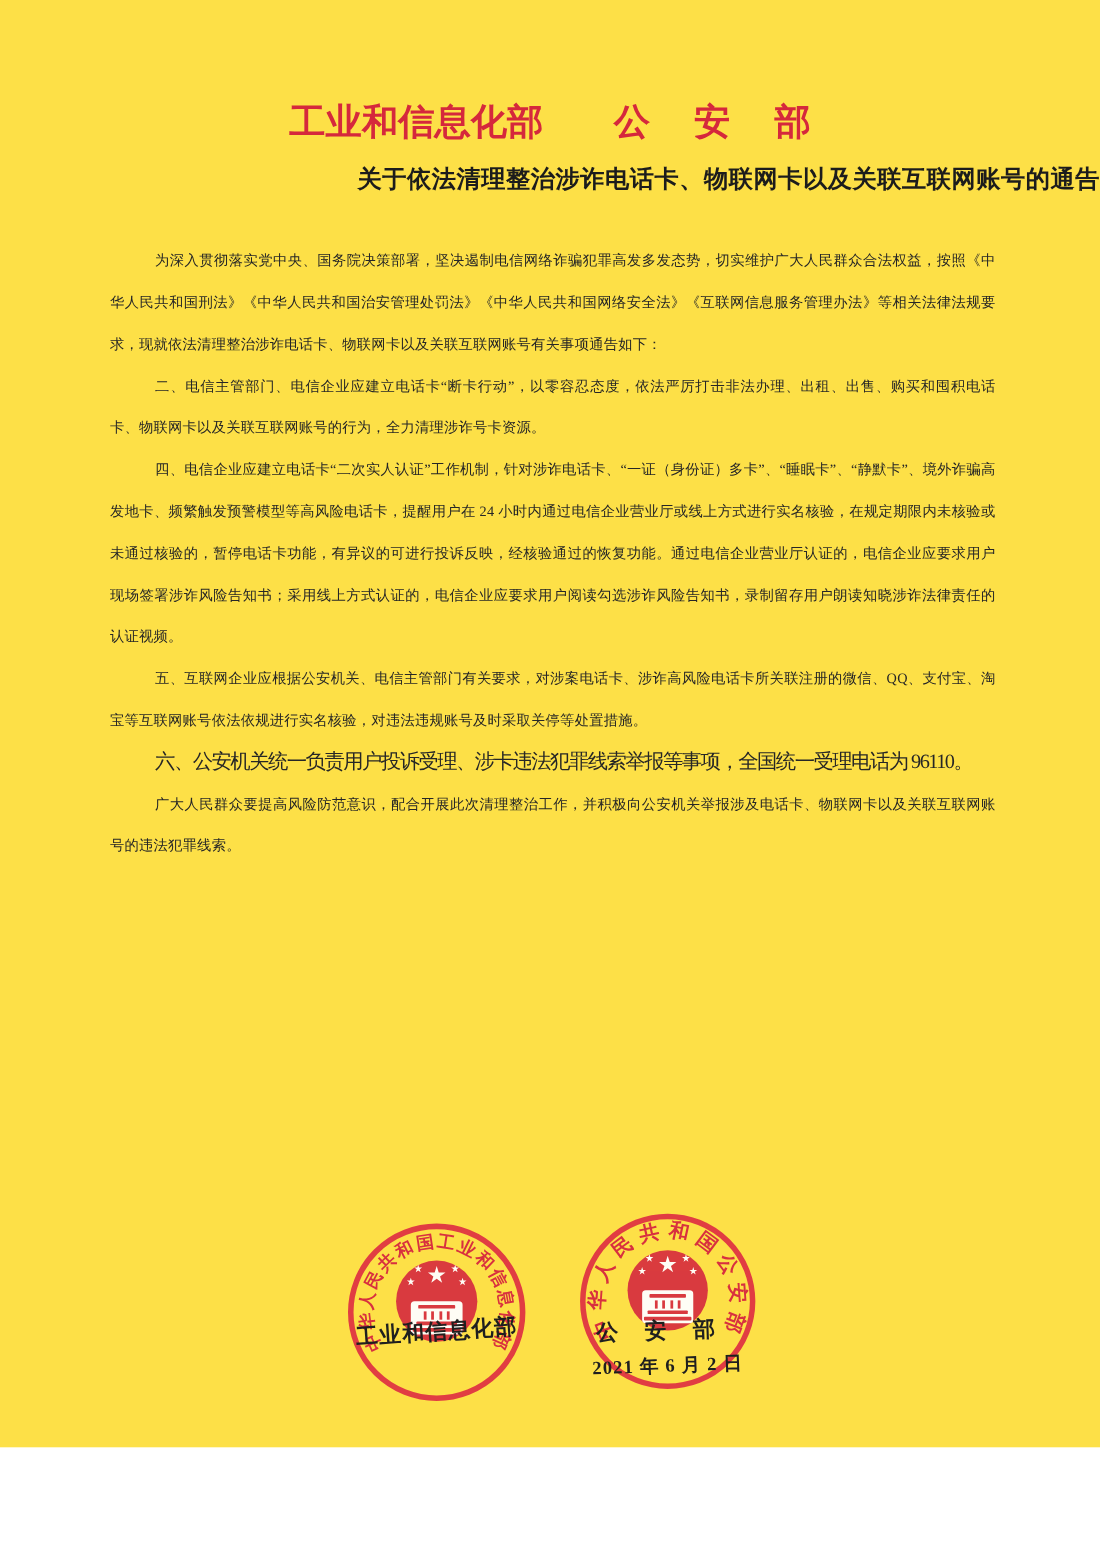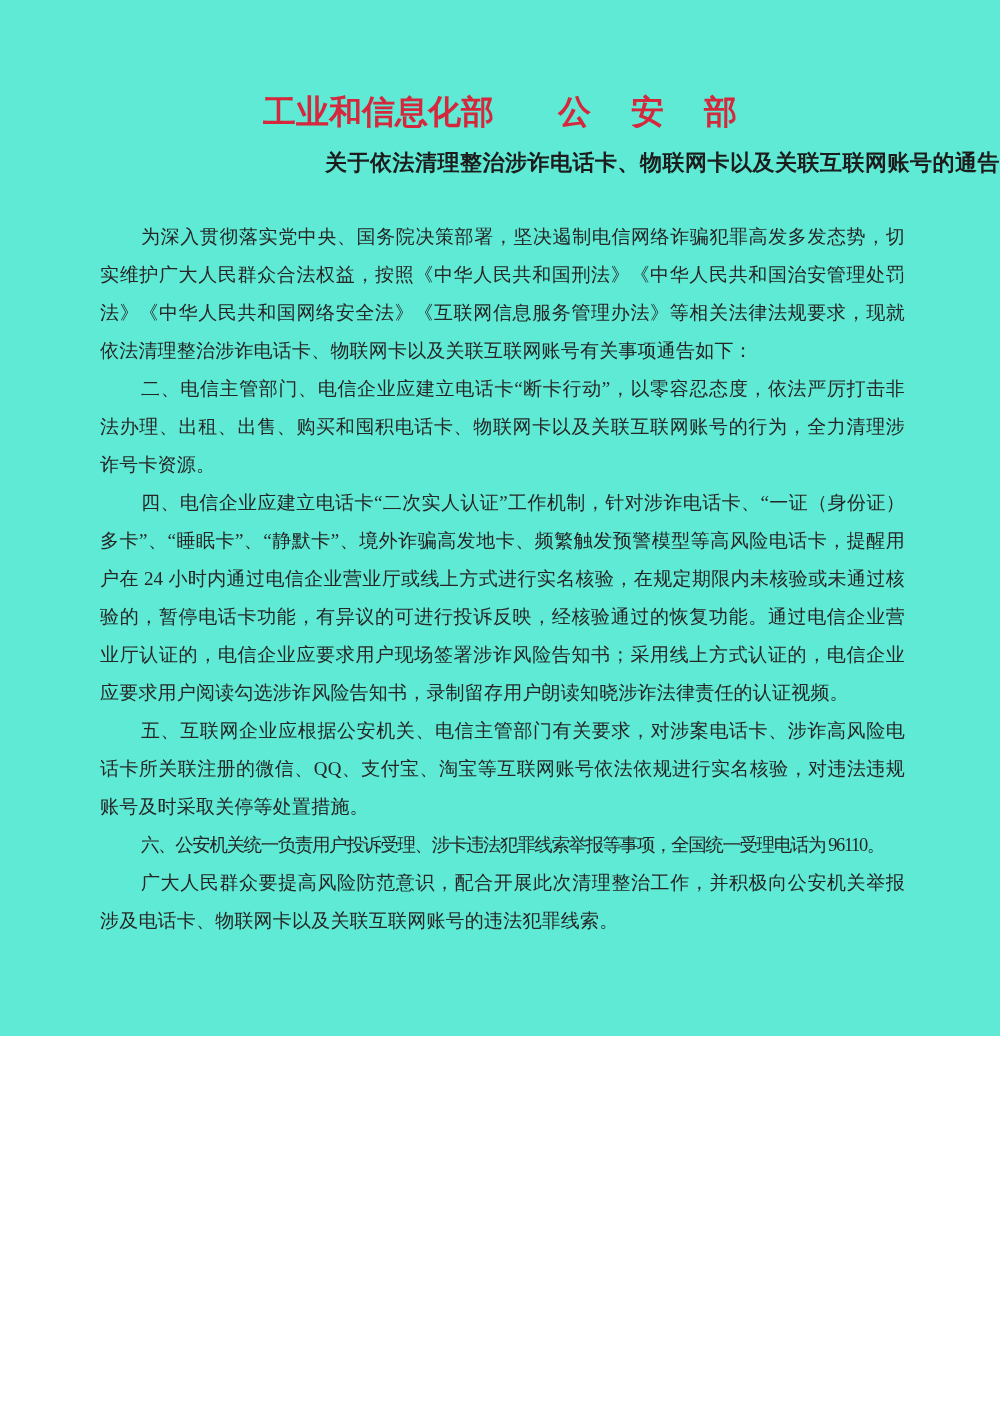--- a/index.html
+++ b/index.html
@@ -1,20 +1,20 @@
 <!DOCTYPE html>
 <html><head>
 <meta charset="utf-8">
 <style>
   html,body{margin:0;padding:0;background:#ffffff;}
   .page{
     position:relative;
-    width:1000px;height:1036px;
+    width:1000px;height:1316px;
     margin:0 auto;
-    background:#5eead4;
+    background:#fde047;
     overflow:hidden;
     font-family:"Liberation Serif","DejaVu Serif",serif;
     color:#262626;
   }
   .red-header{
     display:flex;justify-content:center;align-items:baseline;
     gap:64px;
     padding-top:92px;
     font-weight:bold;
     font-size:33px;
@@ -30,21 +30,21 @@
     letter-spacing:0.5px;
     line-height:30px;
     color:#1c1c1c;
   }
   .body-text{
     margin:40px 100px 0 100px;
     width:805px;
   }
   .body-text p{
     margin:0;
-    font-size:19px;
+    font-size:13px;
     line-height:38px;
     letter-spacing:0.2px;
     text-align:justify;
     text-indent:41px;
     color:#262626;
   }
   .body-text p.one-line{
     white-space:nowrap;
     letter-spacing:-1.4px;
     font-size:18.5px;

